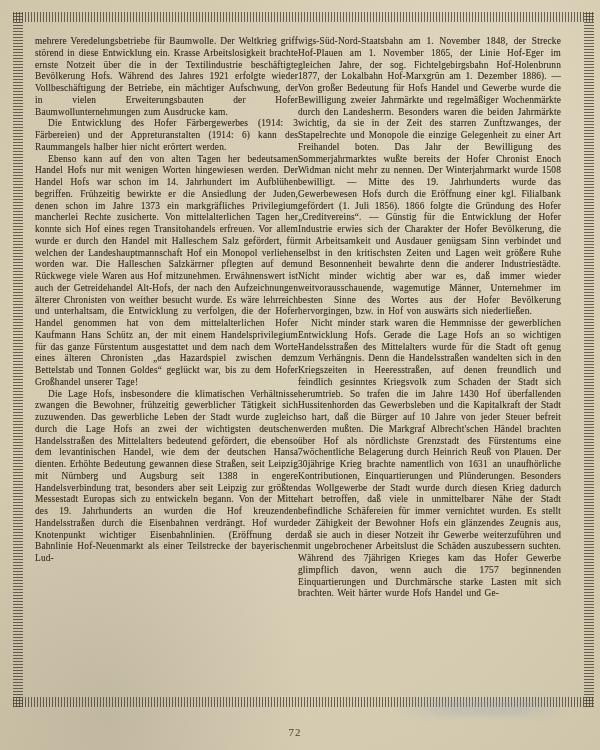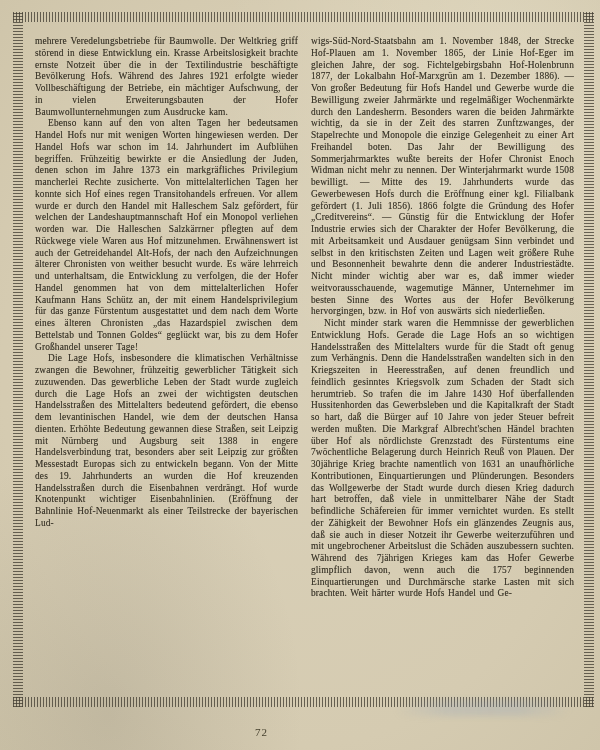--- a/index.html
+++ b/index.html
@@ -36,41 +36,40 @@
   .border-bottom { top: 697px; left: 13px; right: 6px; }
   .border-left   { left: 13px; top: 12px; height: 695px; }
   .border-right  { right: 6px; top: 12px; height: 695px; }
 
   .text-area {
     position: absolute;
     left: 35px;
     top: 36px;
     width: 540px;
     display: flex;
-    gap: 13px;
   }
   .column {
     width: 263px;
     text-align: justify;
     font-size: 9.4px;
     line-height: 11.75px;
     letter-spacing: 0.15px;
     word-spacing: 1px;
     color: #3b362a;
     text-shadow: 0 0 0.5px rgba(59,54,42,0.55);
   }
   .column p { margin: 0; }
   .column p.indent { text-indent: 13px; }
 
   .page-number {
     position: absolute;
     top: 726px;
     left: 255px;
     width: 80px;
-    text-align: left;
+    text-align: center;
     font-size: 11px;
     letter-spacing: 1px;
     color: #46412f;
   }
   .watermark {
     position: absolute;
     top: 700px;
     left: 395px;
     width: 175px;
     height: 16px;
@@ -87,20 +86,21 @@
 <div class="page">
 
   <div class="border-strip border-h border-top"></div>
   <div class="border-strip border-v border-left"></div>
   <div class="border-strip border-v border-right"></div>
   <div class="border-strip border-h border-bottom"></div>
 
   <div class="text-area">
     <div class="column">
       <p>mehrere Veredelungsbetriebe für Baumwolle. Der Weltkrieg griff störend in diese Entwicklung ein. Krasse Arbeitslosigkeit brachte ernste Notzeit über die in der Textilindustrie beschäftigte Bevölkerung Hofs. Während des Jahres 1921 erfolgte wieder Vollbeschäftigung der Betriebe, ein mächtiger Aufschwung, der in vielen Erweiterungsbauten der Hofer Baumwollunternehmungen zum Ausdrucke kam.</p>
+      <p class="indent">Die Entwicklung des Hofer Färbergewerbes (1914: 3 Färbereien) und der Appreturanstalten (1914: 6) kann des Raummangels halber hier nicht erörtert werden.</p>
       <p class="indent">Ebenso kann auf den von alten Tagen her bedeutsamen Handel Hofs nur mit wenigen Worten hingewiesen werden. Der Handel Hofs war schon im 14. Jahrhundert im Aufblühen begriffen. Frühzeitig bewirkte er die Ansiedlung der Juden, denen schon im Jahre 1373 ein markgräfliches Privilegium mancherlei Rechte zusicherte. Von mittelalterlichen Tagen her konnte sich Hof eines regen Transitohandels erfreuen. Vor allem wurde er durch den Handel mit Halleschem Salz gefördert, für welchen der Landeshauptmannschaft Hof ein Monopol verliehen worden war. Die Halleschen Salzkärrner pflegten auf dem Rückwege viele Waren aus Hof mitzunehmen. Erwähnenswert ist auch der Getreidehandel Alt-Hofs, der nach den Aufzeichnungen älterer Chronisten von weither besucht wurde. Es wäre lehrreich und unterhaltsam, die Entwicklung zu verfolgen, die der Hofer Handel genommen hat von dem mittelalterlichen Hofer Kaufmann Hans Schütz an, der mit einem Handelsprivilegium für das ganze Fürstentum ausgestattet und dem nach dem Worte eines älteren Chronisten „das Hazardspiel zwischen dem Bettelstab und Tonnen Goldes“ geglückt war, bis zu dem Hofer Großhandel unserer Tage!</p>
       <p class="indent">Die Lage Hofs, insbesondere die klimatischen Verhältnisse zwangen die Bewohner, frühzeitig gewerblicher Tätigkeit sich zuzuwenden. Das gewerbliche Leben der Stadt wurde zugleich durch die Lage Hofs an zwei der wichtigsten deutschen Handelsstraßen des Mittelalters bedeutend gefördert, die ebenso dem levantinischen Handel, wie dem der deutschen Hansa dienten. Erhöhte Bedeutung gewannen diese Straßen, seit Leipzig mit Nürnberg und Augsburg seit 1388 in engere Handelsverbindung trat, besonders aber seit Leipzig zur größten Messestadt Europas sich zu entwickeln begann. Von der Mitte des 19. Jahrhunderts an wurden die Hof kreuzenden Handelsstraßen durch die Eisenbahnen verdrängt. Hof wurde Knotenpunkt wichtiger Eisenbahnlinien. (Eröffnung der Bahnlinie Hof-Neuenmarkt als einer Teilstrecke der bayerischen Lud-</p>
     </div>
     <div class="column">
       <p>wigs-Süd-Nord-Staatsbahn am 1. November 1848, der Strecke Hof-Plauen am 1. November 1865, der Linie Hof-Eger im gleichen Jahre, der sog. Fichtelgebirgsbahn Hof-Holenbrunn 1877, der Lokalbahn Hof-Marxgrün am 1. Dezember 1886). — Von großer Bedeutung für Hofs Handel und Gewerbe wurde die Bewilligung zweier Jahrmärkte und regelmäßiger Wochenmärkte durch den Landesherrn. Besonders waren die beiden Jahrmärkte wichtig, da sie in der Zeit des starren Zunftzwanges, der Stapelrechte und Monopole die einzige Gelegenheit zu einer Art Freihandel boten. Das Jahr der Bewilligung des Sommerjahrmarktes wußte bereits der Hofer Chronist Enoch Widman nicht mehr zu nennen. Der Winterjahrmarkt wurde 1508 bewilligt. — Mitte des 19. Jahrhunderts wurde das Gewerbewesen Hofs durch die Eröffnung einer kgl. Filialbank gefördert (1. Juli 1856). 1866 folgte die Gründung des Hofer „Creditvereins“. — Günstig für die Entwicklung der Hofer Industrie erwies sich der Charakter der Hofer Bevölkerung, die mit Arbeitsamkeit und Ausdauer genügsam Sinn verbindet und selbst in den kritischsten Zeiten und Lagen weit größere Ruhe und Besonnenheit bewahrte denn die anderer Industriestädte. Nicht minder wichtig aber war es, daß immer wieder weitvorausschauende, wagemutige Männer, Unternehmer im besten Sinne des Wortes aus der Hofer Bevölkerung hervorgingen, bzw. in Hof von auswärts sich niederließen.</p>
       <p class="indent">Nicht minder stark waren die Hemmnisse der gewerblichen Entwicklung Hofs. Gerade die Lage Hofs an so wichtigen Handelsstraßen des Mittelalters wurde für die Stadt oft genug zum Verhängnis. Denn die Handelsstraßen wandelten sich in den Kriegszeiten in Heeresstraßen, auf denen freundlich und feindlich gesinntes Kriegsvolk zum Schaden der Stadt sich herumtrieb. So trafen die im Jahre 1430 Hof überfallenden Hussitenhorden das Gewerbsleben und die Kapitalkraft der Stadt so hart, daß die Bürger auf 10 Jahre von jeder Steuer befreit werden mußten. Die Markgraf Albrecht'schen Händel brachten über Hof als nördlichste Grenzstadt des Fürstentums eine 7wöchentliche Belagerung durch Heinrich Reuß von Plauen. Der 30jährige Krieg brachte namentlich von 1631 an unaufhörliche Kontributionen, Einquartierungen und Plünderungen. Besonders das Wollgewerbe der Stadt wurde durch diesen Krieg dadurch hart betroffen, daß viele in unmittelbarer Nähe der Stadt befindliche Schäfereien für immer vernichtet wurden. Es stellt der Zähigkeit der Bewohner Hofs ein glänzendes Zeugnis aus, daß sie auch in dieser Notzeit ihr Gewerbe weiterzuführen und mit ungebrochener Arbeitslust die Schäden auszubessern suchten. Während des 7jährigen Krieges kam das Hofer Gewerbe glimpflich davon, wenn auch die 1757 beginnenden Einquartierungen und Durchmärsche starke Lasten mit sich brachten. Weit härter wurde Hofs Handel und Ge-</p>
     </div>
   </div>
 
   <div class="watermark"></div>

